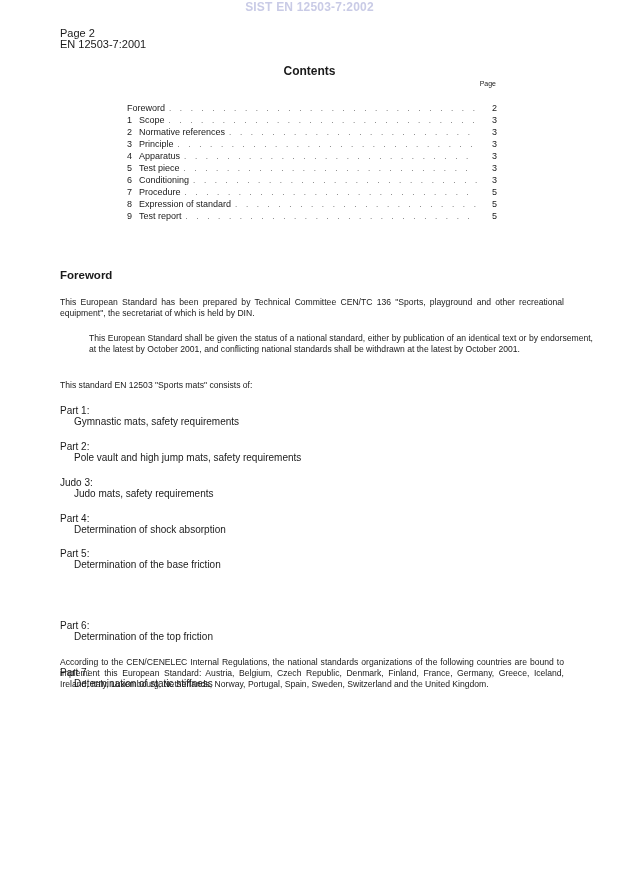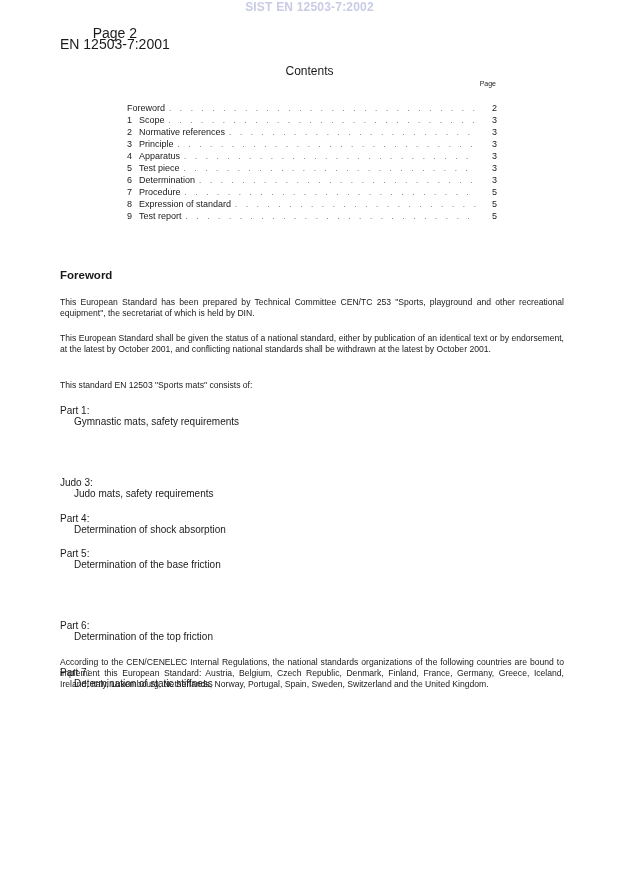--- a/index.html
+++ b/index.html
@@ -23,32 +23,31 @@
       text-align: center;
       font-size: 12px;
       font-weight: bold;
       color: #c9cbe6;
       letter-spacing: 0.2px;
     }
     .page-header {
       position: absolute;
       top: 28px;
       left: 60px;
-      font-size: 14px;
+      font-size: 11px;
       line-height: 11px;
-      text-align: center;
     }
     .contents-title {
       position: absolute;
       top: 64px;
       left: 0;
       width: 619px;
       text-align: center;
       font-size: 12px;
-      font-weight: normal;
+      font-weight: bold;
     }
     .page-label {
       position: absolute;
       top: 80px;
       left: 470px;
       width: 26px;
       text-align: right;
       font-size: 7px;
     }
     .toc {
@@ -155,21 +154,21 @@
     <span class="toc-page">3</span>
   </div>
   <div class="toc-row">
     <span class="toc-num">5</span>
     <span class="toc-title">Test piece</span>
     <span class="toc-dots">. . . . . . . . . . . . . . . . . . . . . . . . . . . . . . . . . . . . . . . . . . . . . . . . . . . . . .</span>
     <span class="toc-page">3</span>
   </div>
   <div class="toc-row">
     <span class="toc-num">6</span>
-    <span class="toc-title">Determination</span>
+    <span class="toc-title">Conditioning</span>
     <span class="toc-dots">. . . . . . . . . . . . . . . . . . . . . . . . . . . . . . . . . . . . . . . . . . . . . . . . . . . . . .</span>
     <span class="toc-page">3</span>
   </div>
   <div class="toc-row">
     <span class="toc-num">7</span>
     <span class="toc-title">Procedure</span>
     <span class="toc-dots">. . . . . . . . . . . . . . . . . . . . . . . . . . . . . . . . . . . . . . . . . . . . . . . . . . . . . .</span>
     <span class="toc-page">5</span>
   </div>
   <div class="toc-row">
@@ -181,29 +180,31 @@
   <div class="toc-row">
     <span class="toc-num">9</span>
     <span class="toc-title">Test report</span>
     <span class="toc-dots">. . . . . . . . . . . . . . . . . . . . . . . . . . . . . . . . . . . . . . . . . . . . . . . . . . . . . .</span>
     <span class="toc-page">5</span>
   </div>
 </div>
 
 <div class="section-heading">Foreword</div>
 
-<div class="body-text" style="top:297px;">This European Standard has been prepared by Technical Committee CEN/TC 253 "Sports, playground and other recreational equipment", the secretariat of which is held by DIN.</div>
-<div class="body-text" style="top:333px;">This European Standard shall be given the status of a national standard, either by publication of an identical text or by endorsement, at the latest by October 2001, and conflicting national standards shall be withdrawn at the latest by October 2001.</div>
+<div class="body-text" style="top:297px;">This European Standard has been prepared by Technical Committee CEN/TC 136 "Sports, playground and other recreational equipment", the secretariat of which is held by DIN.</div>
+<div class="body-text" style="top:333px;margin-left:29px;">This European Standard shall be given the status of a national standard, either by publication of an identical text or by endorsement, at the latest by October 2001, and conflicting national standards shall be withdrawn at the latest by October 2001.</div>
 <div class="body-text" style="top:380px;">This standard EN 12503 "Sports mats" consists of:</div>
 
 <div class="part-block" style="top:405px;">
   <div>Part 1:</div>
   <div class="part-desc">Gymnastic mats, safety requirements</div>
 </div>
 <div class="part-block" style="top:441px;">
+  <div>Part 2:</div>
+  <div class="part-desc">Pole vault and high jump mats, safety requirements</div>
 </div>
 <div class="part-block" style="top:477px;">
   <div>Judo 3:</div>
   <div class="part-desc">Judo mats, safety requirements</div>
 </div>
 <div class="part-block" style="top:513px;">
   <div>Part 4:</div>
   <div class="part-desc">Determination of shock absorption</div>
 </div>
 <div class="part-block" style="top:548px;">

